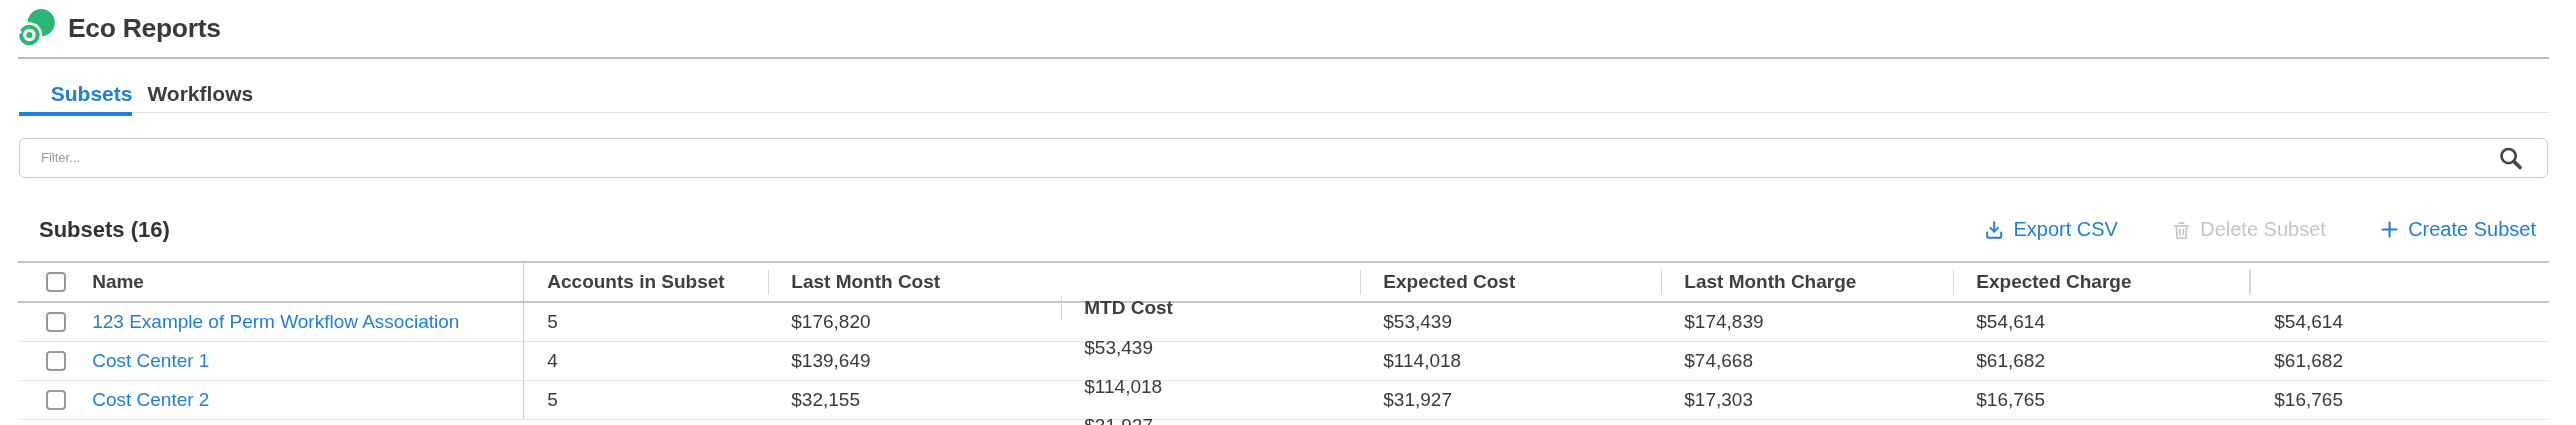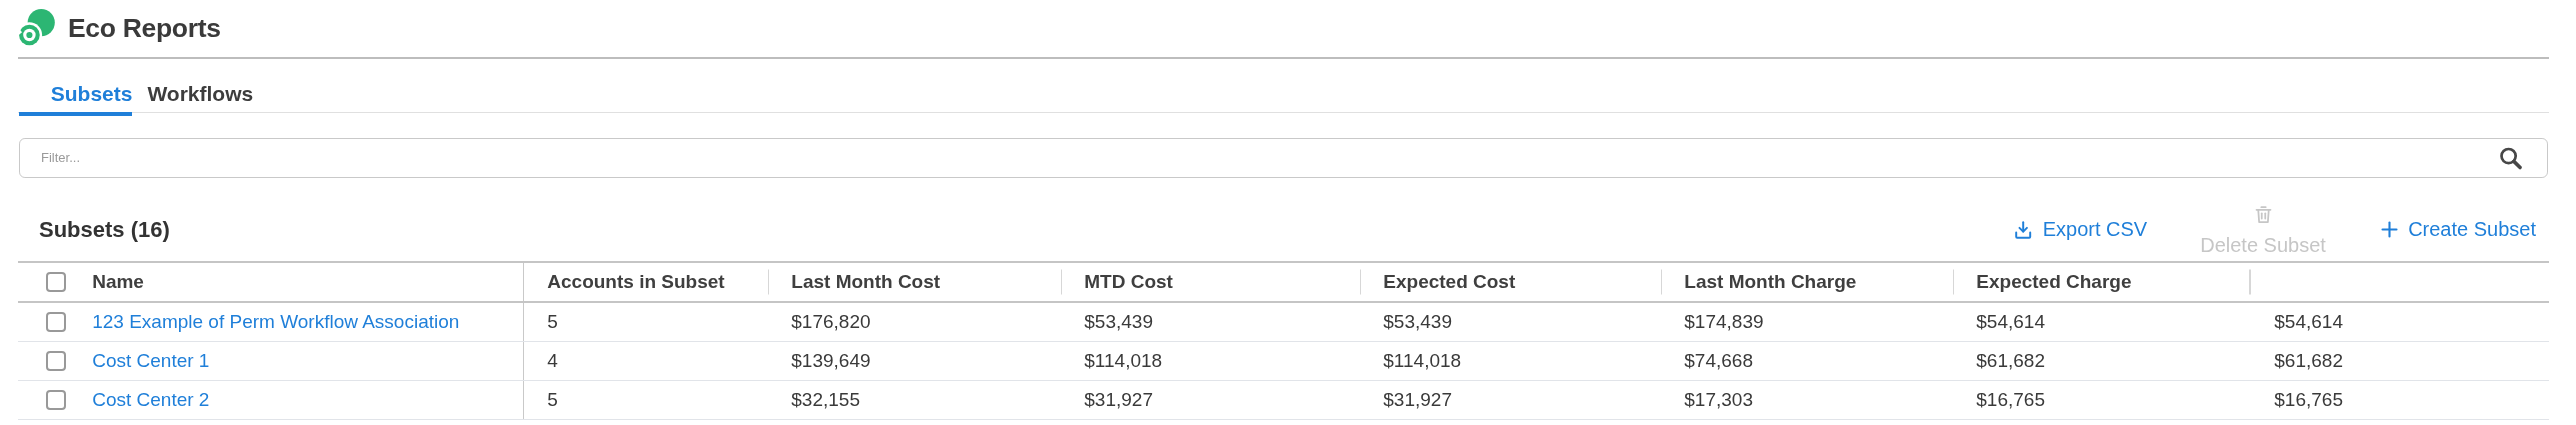--- a/index.html
+++ b/index.html
@@ -34,34 +34,34 @@
 
   
   .section-row { margin-top:33px; height:38px; padding:0 40px 0 39px;
                  display:flex; align-items:center; }
   .section-title { font-size:22px; font-weight:700; color:#333;text-align:center; }
   .actions { margin-left:auto; display:flex; align-items:center; gap:53px; }
   .action { display:flex; align-items:center; gap:8.3px; background:none; border:none;
             cursor:pointer; font-family:"Liberation Sans", sans-serif;
             font-size:20px; font-weight:400; }
   .action.blue { color:var(--accent-blue,#1f7fd9); }
-  .action.disabled { color:var(--disabled,#c6c6c6); cursor:default;flex-direction:column; }
+  .action.disabled { color:var(--disabled,#c6c6c6); cursor:default; }
   .action .icon { display:inline-flex; }
 
   
   .table { margin:11.8px 28px 0 17.7px; width:2531px; font-size:19px; color:#3a3a3a; }
   .thead { display:flex; height:42px; border-top:2.4px solid #c5c5c5;
            border-bottom:2.4px solid #c5c5c5; font-weight:700; color:#3f3f3f; }
   .trow  { display:flex; height:39px; border-bottom:1.8px solid #e1e4e9; }
   .cell  { display:flex; align-items:center; height:100%; padding-left:23.6px;
            white-space:nowrap; overflow:hidden; }
   .c0 { width:71px; padding-left:28px; }
   .c1 { width:434px; padding-left:3.5px; }
   .c2 { width:245px; border-left:1.8px solid #c9c9c9;text-align:center; }
-  .c3 { width:293px; } .c4 { width:299px; } .c5 { width:301px; }
+  .c3 { width:293px; } .c4 { width:299px;margin-top:26px; } .c5 { width:301px; }
   .c6 { width:292px; } .c7 { width:298px; } .c8 { width:298px; }
   .th { position:relative; cursor:pointer; }
   .th.sep::before { content:""; position:absolute; left:0; top:50%; transform:translateY(-50%);
                     width:1.8px; height:25px; background:#d7d7d7; }
   .th.sep-end::after { content:""; position:absolute; right:0; top:50%; transform:translateY(-50%);
                        width:1.8px; height:25px; background:#d7d7d7; }
   .checkbox { width:20px; height:20px; border:2.4px solid #999; border-radius:4.1px;
               background:#fff; cursor:pointer; flex:0 0 auto; }
   .link { color:var(--accent-blue,#1f7fd9); text-decoration:none; cursor:pointer; }
 </style>

